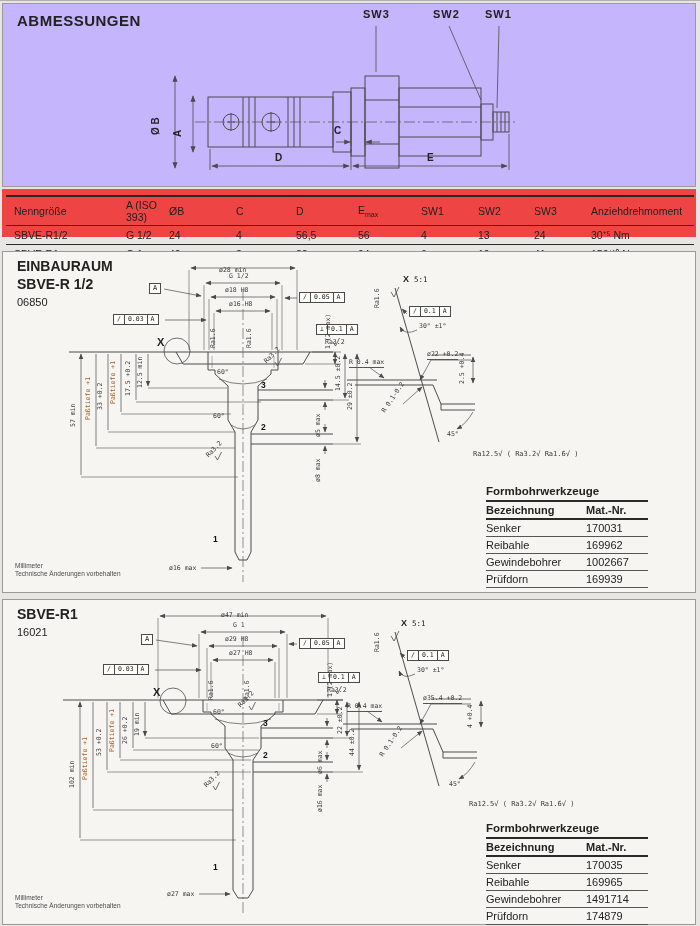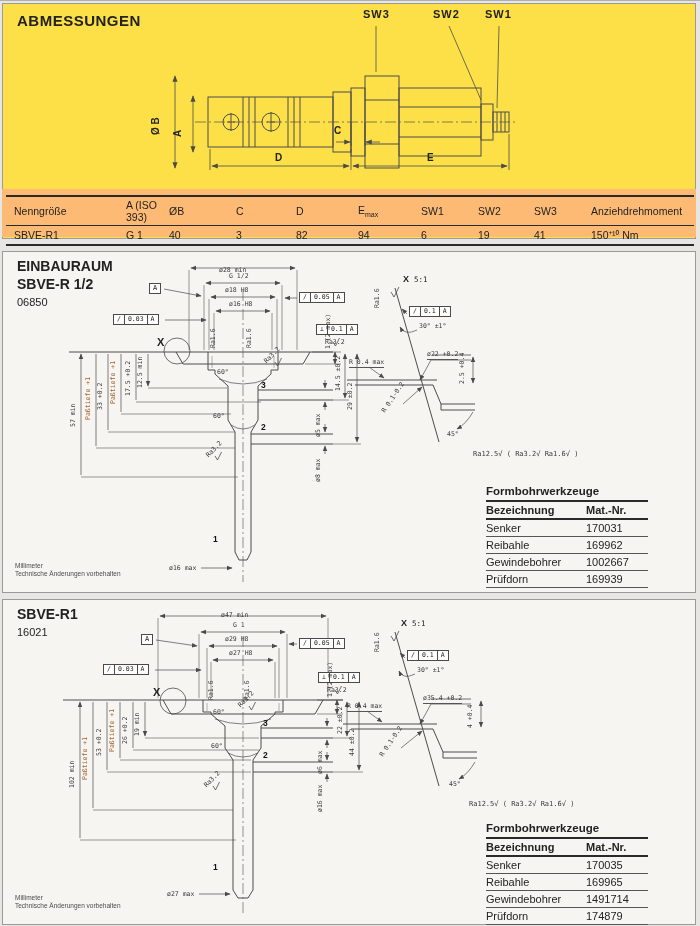--- a/index.html
+++ b/index.html
@@ -1,20 +1,20 @@
 <!DOCTYPE html>
 <html><head>
 <meta charset="utf-8">
 <style>
   html,body{margin:0;padding:0;background:#cfcecc;}
   .page{position:relative;width:700px;height:926px;background:#e7e6e3;
     font-family:"Liberation Sans",sans-serif;color:#222;overflow:hidden;border-top:1px solid #b0afad;}
   .panel{position:absolute;left:2px;width:694px;background:#f6f5f2;border:1px solid #9a9a98;box-sizing:border-box;}
-  .p1{top:2px;height:236px;background:#fde047;}
-  .pt{top:188px;height:48px;background:#fdba74;border:none;}
+  .p1{top:2px;height:184px;background:#c4b5fd;}
+  .pt{top:188px;height:48px;background:#ef4444;border:none;}
   .p3{top:250px;height:342px;}
   .p4{top:598px;height:326px;}
   svg{position:absolute;left:0;top:0;}
   .h1{position:absolute;left:14px;top:8px;font:bold 15px "Liberation Sans",sans-serif;letter-spacing:.5px;}
   .h2{position:absolute;font:bold 14px "Liberation Sans",sans-serif;}
   .code{position:absolute;font:11px "Liberation Sans",sans-serif;}
   .swl{position:absolute;font:bold 11px "Liberation Sans",sans-serif;letter-spacing:1px;}
   .dlbl{position:absolute;font:bold 10px "Liberation Sans",sans-serif;}
   .lbl{position:absolute;font:6.5px "DejaVu Sans Mono",monospace;color:#3a3a3a;white-space:nowrap;line-height:8px;}
   .r{transform:rotate(-90deg);transform-origin:0 100%;}
@@ -122,20 +122,32 @@
         <th>A (ISO 393)</th>
         <th>ØB</th>
         <th>C</th>
         <th>D</th>
         <th><span>E</span><sub>max</sub></th>
         <th>SW1</th>
         <th>SW2</th>
         <th>SW3</th>
         <th>Anziehdrehmoment</th>
       </tr>
+      <tr class="r1">
+        <td>SBVE-R1/2</td>
+            <td>G 1/2</td>
+        <td>24</td>
+            <td>4</td>
+        <td>56,5</td>
+            <td>56</td>
+        <td>4</td>
+            <td>13</td>
+        <td>24</td>
+            <td>30⁺⁵ Nm</td>
+      </tr>
       <tr class="r2">
         <td>SBVE-R1</td>
             <td>G 1</td>
         <td>40</td>
             <td>3</td>
         <td>82</td>
             <td>94</td>
         <td>6</td>
             <td>19</td>
         <td>41</td>

